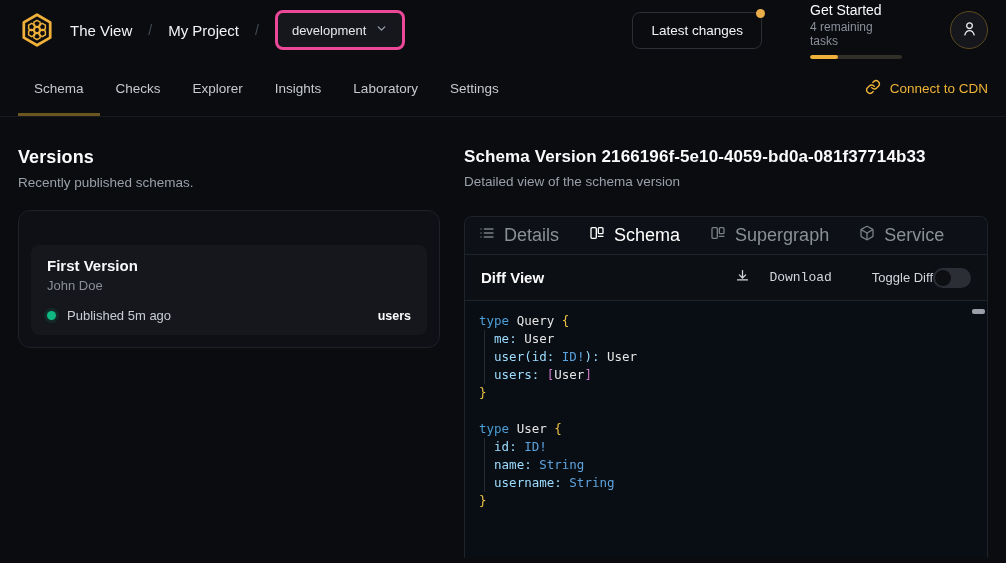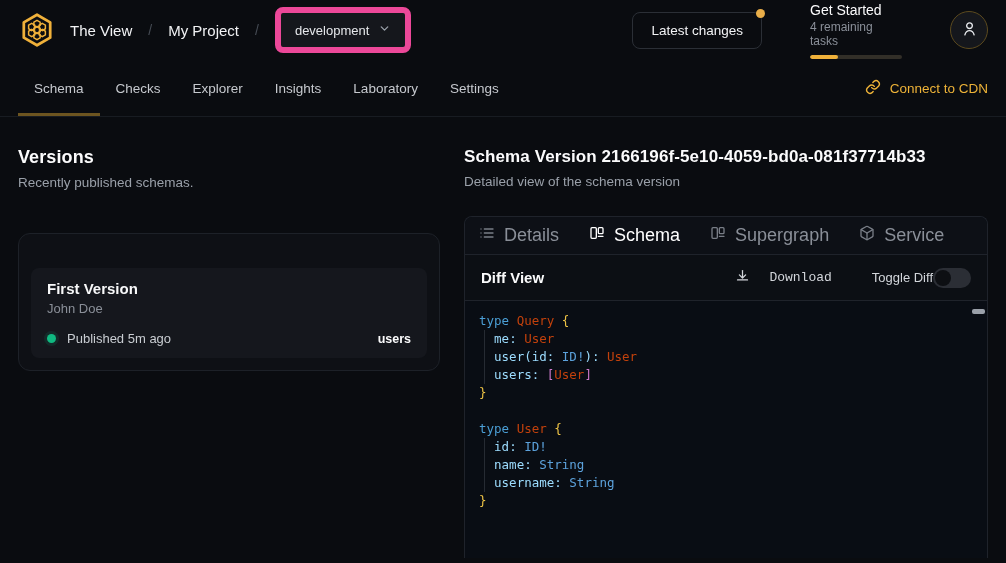--- a/index.html
+++ b/index.html
@@ -15,21 +15,21 @@
   .app-header {
     height: 60px; padding: 0 18px;
     display: flex; align-items: center;
   }
   .logo { width: 38px; height: 38px; flex: 0 0 auto; }
   .brand { font-size: 15px; font-weight: 500; color: #f2f3f5; margin-left: 14px; }
   .crumb-sep { color: #464c55; margin: 0 16px; font-size: 14px; }
   .project { font-size: 15px; font-weight: 500; color: #f2f3f5; }
   .target-select {
     display: flex; align-items: center; gap: 9px;
-    background: #15171c; border: 6px solid #ec4899; border-radius: 8px;
+    background: #15171c; border: 3px solid #ec4899; border-radius: 8px;
     color: #e6e8eb; font-size: 13px; padding: 9px 14px; cursor: pointer;
     font-family: inherit;
   }
   .header-right { margin-left: auto; display: flex; align-items: center; gap: 48px; }
   .latest-changes {
     position: relative;
     background: transparent; border: 1px solid #2b2f36; border-radius: 8px;
     color: #f3f4f6; font-size: 13.5px; padding: 10px 18px; cursor: pointer;
     font-family: inherit;
   }
@@ -70,21 +70,21 @@
   
   .content { display: flex; gap: 24px; padding: 30px 18px 0 18px; height: 446px; }
   .col-left { width: 422px; flex: 0 0 auto; }
   .col-right { flex: 1; min-width: 0; }
   .section-title { font-size: 18px; font-weight: 700; color: #fbfbfc; letter-spacing: 0.1px; }
   .col-right .section-title { font-size: 17px; }
   .section-sub { font-size: 13.5px; color: #9aa0a9; margin-top: 7px; }
 
   
   .versions-card {
-    margin-top: 43px;
+    margin-top: 20px;
     background: #0e1015; border: 1px solid #1d2128; border-radius: 12px;
     padding: 34px 12px 12px 12px;
   }
   .version-item {
     background: #15171d; border-radius: 8px; padding: 12px 16px; cursor: pointer;
   }
   .version-name { font-size: 15px; font-weight: 600; color: #f7f8f9; }
   .version-author { font-size: 13px; color: #8a8f98; margin-top: 4px; }
   .version-meta { display: flex; align-items: center; margin-top: 15px; }
   .pub-dot {
@@ -134,21 +134,21 @@
 
   
   .code-area {
     position: relative; flex: 1; background: #090d14;
     padding: 11px 20px 0 14px; overflow: hidden;
     font-family: "DejaVu Sans Mono", "Liberation Mono", monospace;
     font-size: 12.5px; line-height: 18px; color: #d4d8de;
   }
   .code-line { white-space: pre; height: 18px; }
   .c-k { color: #4b9fd6; }
-  .c-t { color: #c2410c; }
+  .c-t { color: #e5e5e5; }
   .c-y { color: #efc446; }
   .c-f { color: #9cdcfe; }
   .c-s { color: #5ca2dc; }
   .c-b { color: #ce79c9; }
   .indent-guide { position: absolute; width: 1px; background: #262b33; left: 19px; }
   .guide-1 { top: 29px; height: 54px; }
   .guide-2 { top: 137px; height: 54px; }
   .code-scrollbar-thumb {
     position: absolute; top: 8px; right: 2px; width: 13px; height: 5px;
     border-radius: 2px; background: #9aa0a9; cursor: pointer;

